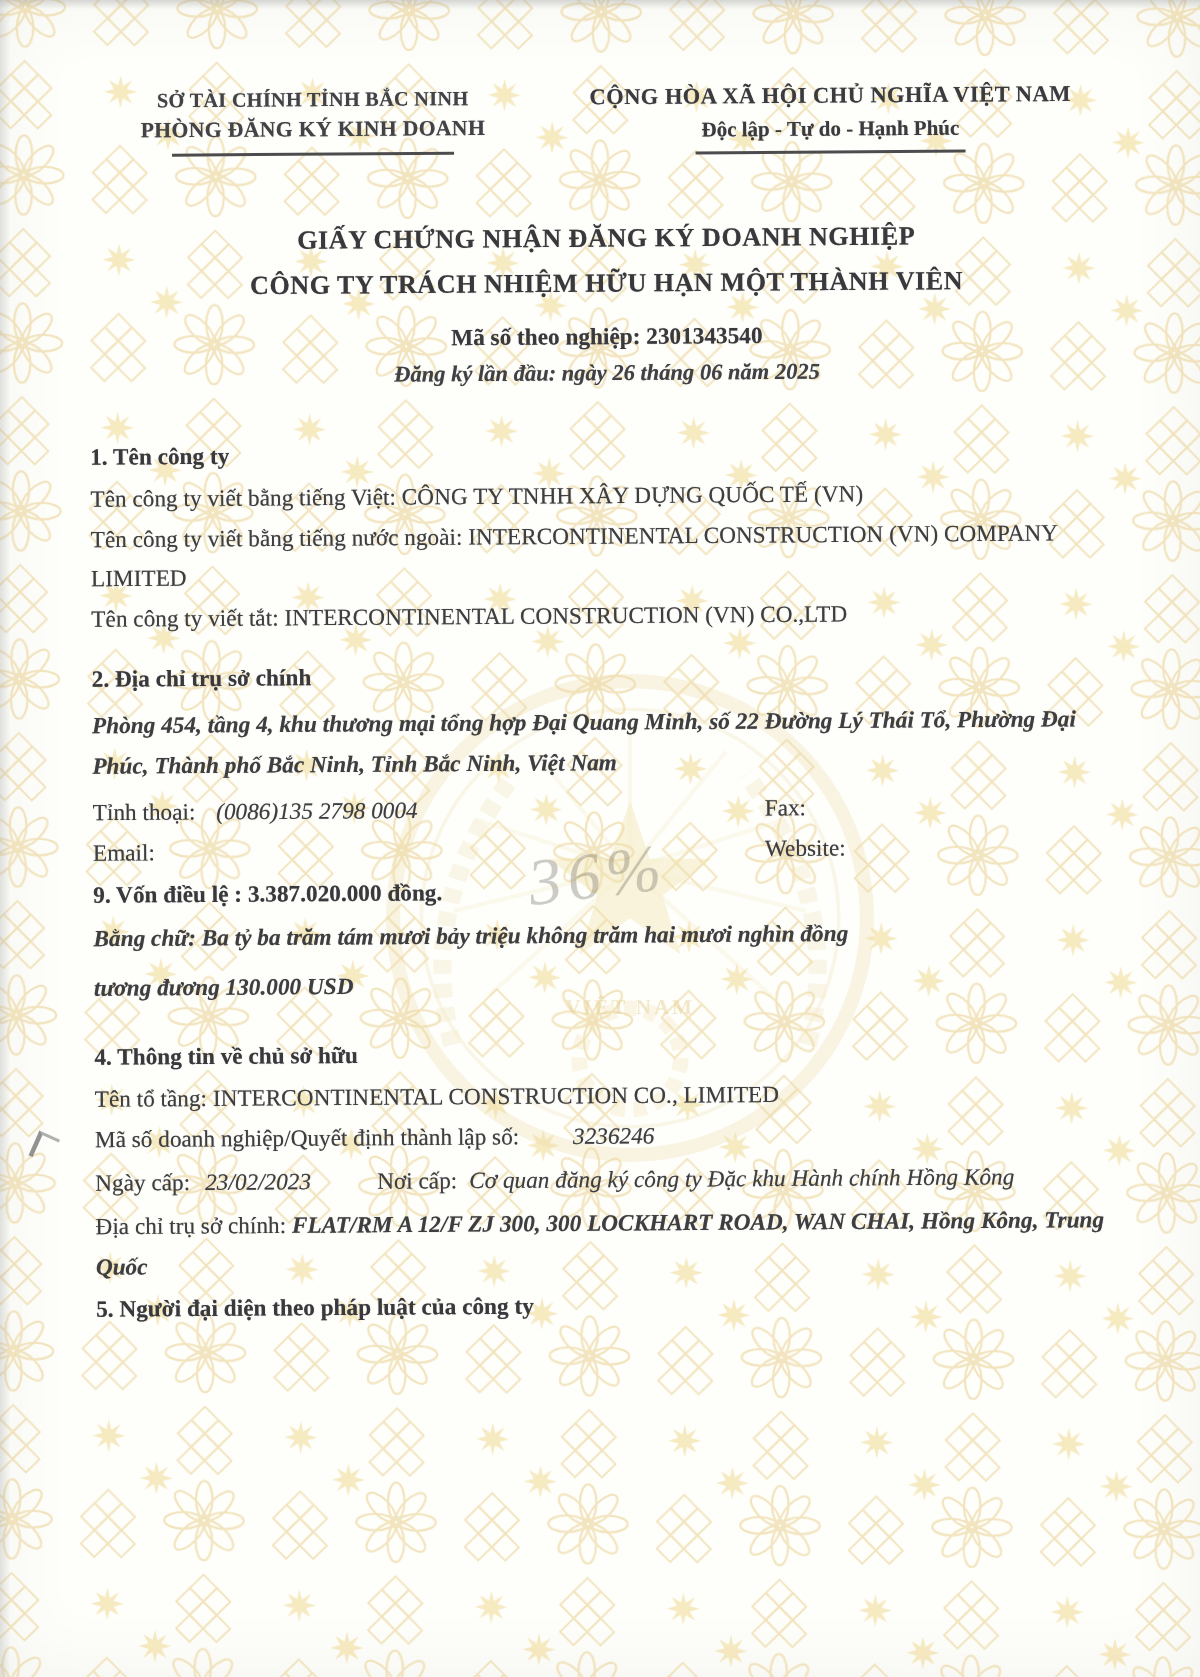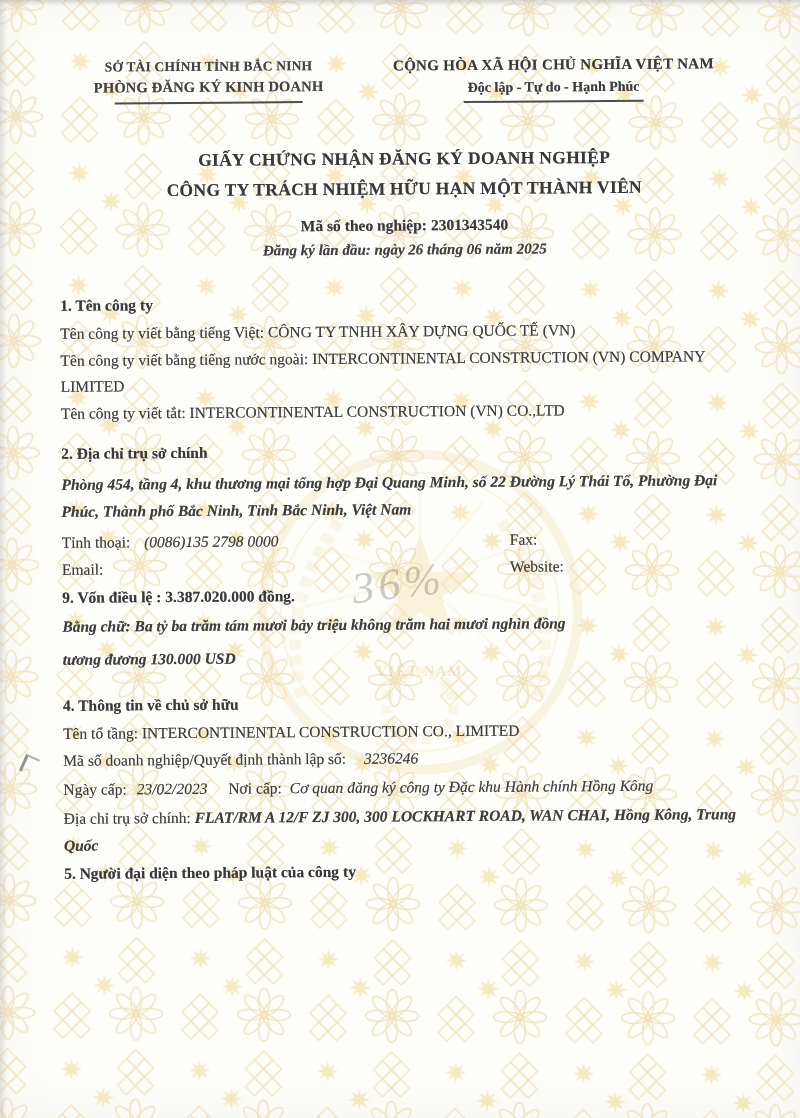--- a/index.html
+++ b/index.html
@@ -49,22 +49,22 @@
   
   .sec-h{font-weight:bold;font-size:15.5px;color:#39393d;margin-top:14px;line-height:26px;}
   .bline{font-size:15.5px;line-height:26.5px;}
   .it{font-style:italic;}
   .bit{font-style:italic;font-weight:bold;}
   .para{font-size:15.5px;line-height:27px;}
   .gap-lg{margin-top:32px;}
   .row2{display:flex;font-size:15.5px;line-height:27px;}
   .row2 .c1{width:448px;}
   .val-sp{margin-left:10px;}
-  .val-gap{margin-left:14px;}
-  .lbl2{margin-left:21px;white-space:nowrap;font-family:Liberation Serif, serif;}
+  .val-gap{margin-left:32px;}
+  .lbl2{margin-left:44px;white-space:nowrap;font-family:Liberation Serif, serif;}
   .wrapcol{flex:1;margin-left:8px;}
   .mt2{margin-top:2px;}
   .mt4{margin-top:4px;}
   .mt6{margin-top:6px;}
 </style>
 </head>
 <body>
 
 <div class="page">
 
@@ -170,21 +170,21 @@
     <div class="bline">
       <span>Tên công ty viết tắt:</span>
       <span>INTERCONTINENTAL CONSTRUCTION (VN) CO.,LTD</span>
     </div>
 
     <div class="sec-h">2. Địa chỉ trụ sở chính</div>
     <div class="para bit mt4">Phòng 454, tầng 4, khu thương mại tổng hợp Đại Quang Minh, số 22 Đường Lý Thái Tổ, Phường Đại Phúc, Thành phố Bắc Ninh, Tỉnh Bắc Ninh, Việt Nam</div>
     <div class="row2 mt4">
       <div class="c1">
         <span>Tỉnh thoại:</span>
-        <span class="it val-sp">(0086)135 2798 0000</span>
+        <span class="it val-sp">(0086)135 2798 0004</span>
       </div>
       <div>Fax:</div>
     </div>
     <div class="row2">
       <div class="c1">Email:</div>
       <div>Website:</div>
     </div>
 
     <div class="sec-h mt2">
       <span>9. Vốn điều lệ :</span>

